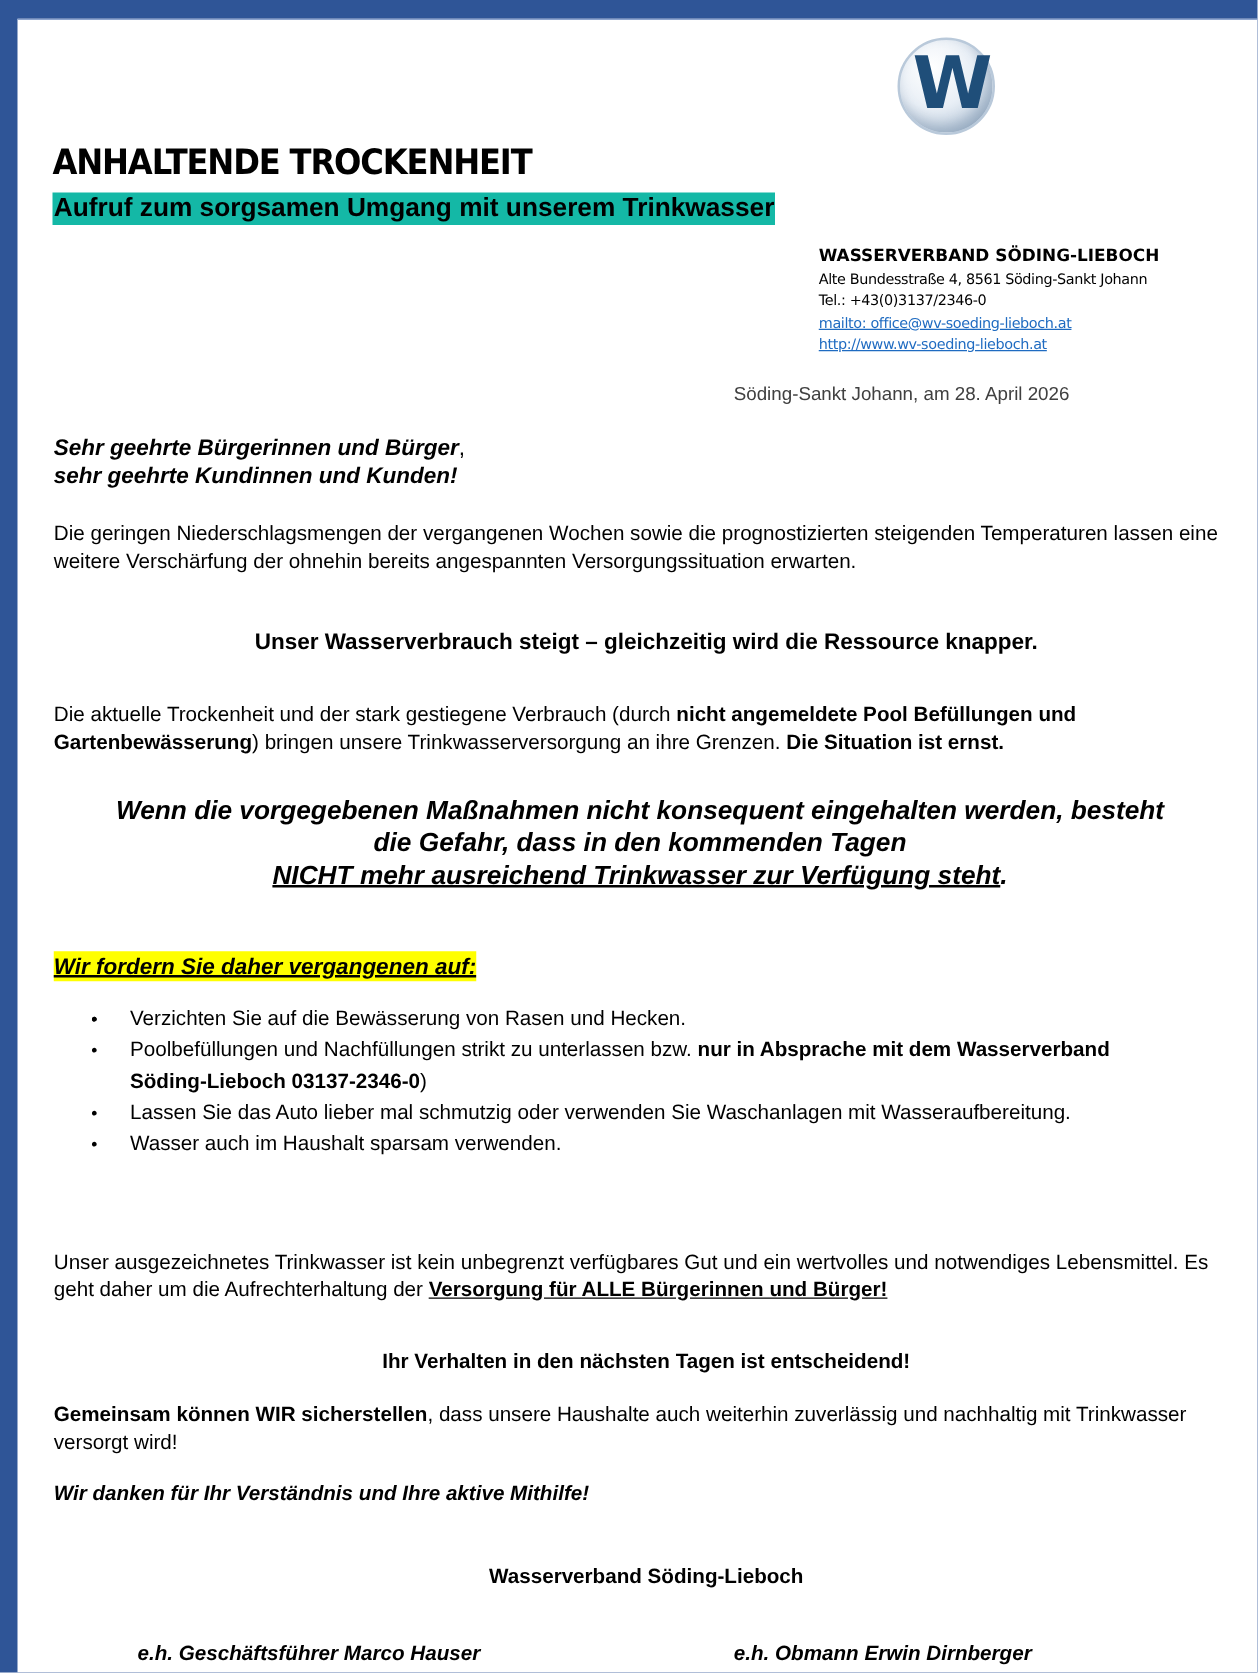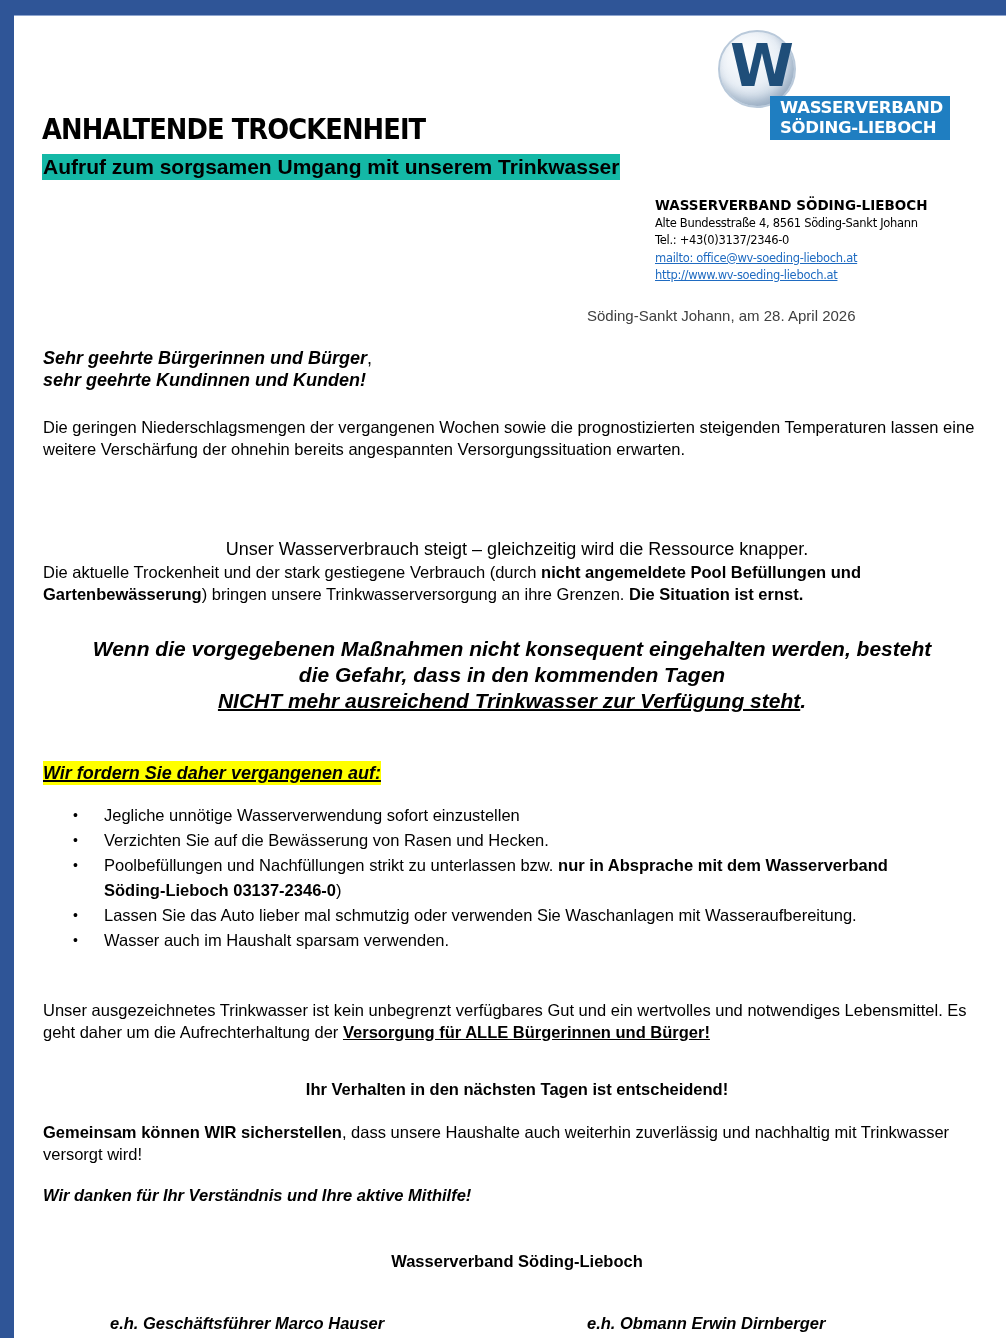--- a/index.html
+++ b/index.html
@@ -49,21 +49,21 @@
   .addr { left: 641px; top: 181px; font-family: "DejaVu Sans", sans-serif; font-size: 11.5px; line-height: 17.5px; letter-spacing: -0.3px; }
   .addr .org { font-weight: bold; font-size: 13.5px; letter-spacing: 0; }
   .addr a { color: #1f6bc1; text-decoration: underline; }
 
   .date { left: 573px; top: 291px; font-size: 15px; color: #404040; }
 
   .txt { left: 29px; right: 28px; font-size: 16.5px; line-height: 22px; }
   .greet { top: 331px; font-weight: bold; font-style: italic; font-size: 18px; line-height: 22px; }
   .p1 { top: 400px; }
   .center { text-align: center; }
-  .h-consumption { top: 486px; font-weight: normal; font-size: 18px; left: 14px; right: 0; margin-top: 36px; }
+  .h-consumption { top: 486px; font-weight: bold; font-size: 18px; left: 14px; right: 0; }
   .p2 { top: 545px; }
   .warn { top: 620px; left: 4px; right: 0; font-weight: bold; font-style: italic; font-size: 21px; line-height: 26px; }
   .warn .u { text-decoration: underline; text-decoration-thickness: 2px; }
   .call { left: 29px; top: 745px; font-weight: bold; font-style: italic; font-size: 18px; background: #ffff00; text-decoration: underline; text-decoration-thickness: 2px; line-height: 24px; }
 
   .list { left: 29px; right: 60px; top: 787px; margin: 0; padding: 0; list-style: none; font-size: 16.5px; line-height: 25px; }
   .list li { position: relative; padding-left: 61px; }
   .list li .bullet { position: absolute; left: 30px; top: 0; font-size: 14px; }
 
   .p3 { top: 983px; }
@@ -76,24 +76,20 @@
   .sig2 { left: 573px; top: 1298px; font-weight: bold; font-style: italic; font-size: 16.5px; }
 </style>
 </head>
 <body>
 
 <div class="page">
 
   <div class="abs logo">
     <div class="logo-bubble"></div>
     <div class="logo-w">W</div>
-    <div class="logo-box">
-      <div>WASSERVERBAND</div>
-      <div>SÖDING-LIEBOCH</div>
-    </div>
   </div>
 
   <div class="abs title">ANHALTENDE TROCKENHEIT</div>
   <div class="abs subtitle">Aufruf zum sorgsamen Umgang mit unserem Trinkwasser</div>
 
   <div class="abs addr">
     <div class="org">WASSERVERBAND SÖDING-LIEBOCH</div>
     <div>Alte Bundesstraße 4, 8561 Söding-Sankt Johann</div>
     <div>Tel.: +43(0)3137/2346-0</div>
     <div><a>mailto: office@wv-soeding-lieboch.at</a></div>
@@ -117,21 +113,21 @@
 
   <div class="abs txt center warn">
     <span>Wenn die vorgegebenen Maßnahmen nicht konsequent eingehalten werden, </span><span>besteht</span><br>
     <span>die Gefahr, dass in den kommenden Tagen</span><br>
     <span class="u">NICHT mehr ausreichend Trinkwasser zur Verfügung steht</span><span>.</span>
   </div>
 
   <div class="abs call">Wir fordern Sie daher vergangenen auf:</div>
 
   <ul class="abs list">
-    <li><span class="bullet">•</span><span>Jegliche unnötige Wasserverwendung sofort einzustellen</span></li>
+    <li><span class="bullet">•</span></li>
     <li><span class="bullet">•</span><span>Verzichten Sie auf die Bewässerung von Rasen und Hecken.</span></li>
     <li><span class="bullet">•</span><span>Poolbefüllungen und Nachfüllungen strikt zu unterlassen bzw. </span><b>nur in Absprache mit dem Wasserverband Söding-Lieboch 03137-2346-0</b><span>)</span></li>
     <li><span class="bullet">•</span><span>Lassen Sie das Auto lieber mal schmutzig oder verwenden Sie Waschanlagen mit Wasseraufbereitung.</span></li>
     <li><span class="bullet">•</span><span>Wasser auch im Haushalt sparsam verwenden.</span></li>
   </ul>
 
   <div class="abs txt p3">
     <span>Unser ausgezeichnetes Trinkwasser ist kein unbegrenzt verfügbares Gut und ein wertvolles und notwendiges Lebensmittel. Es geht daher um die Aufrechterhaltung der </span><span class="u">Versorgung für ALLE Bürgerinnen und Bürger!</span>
   </div>
 

